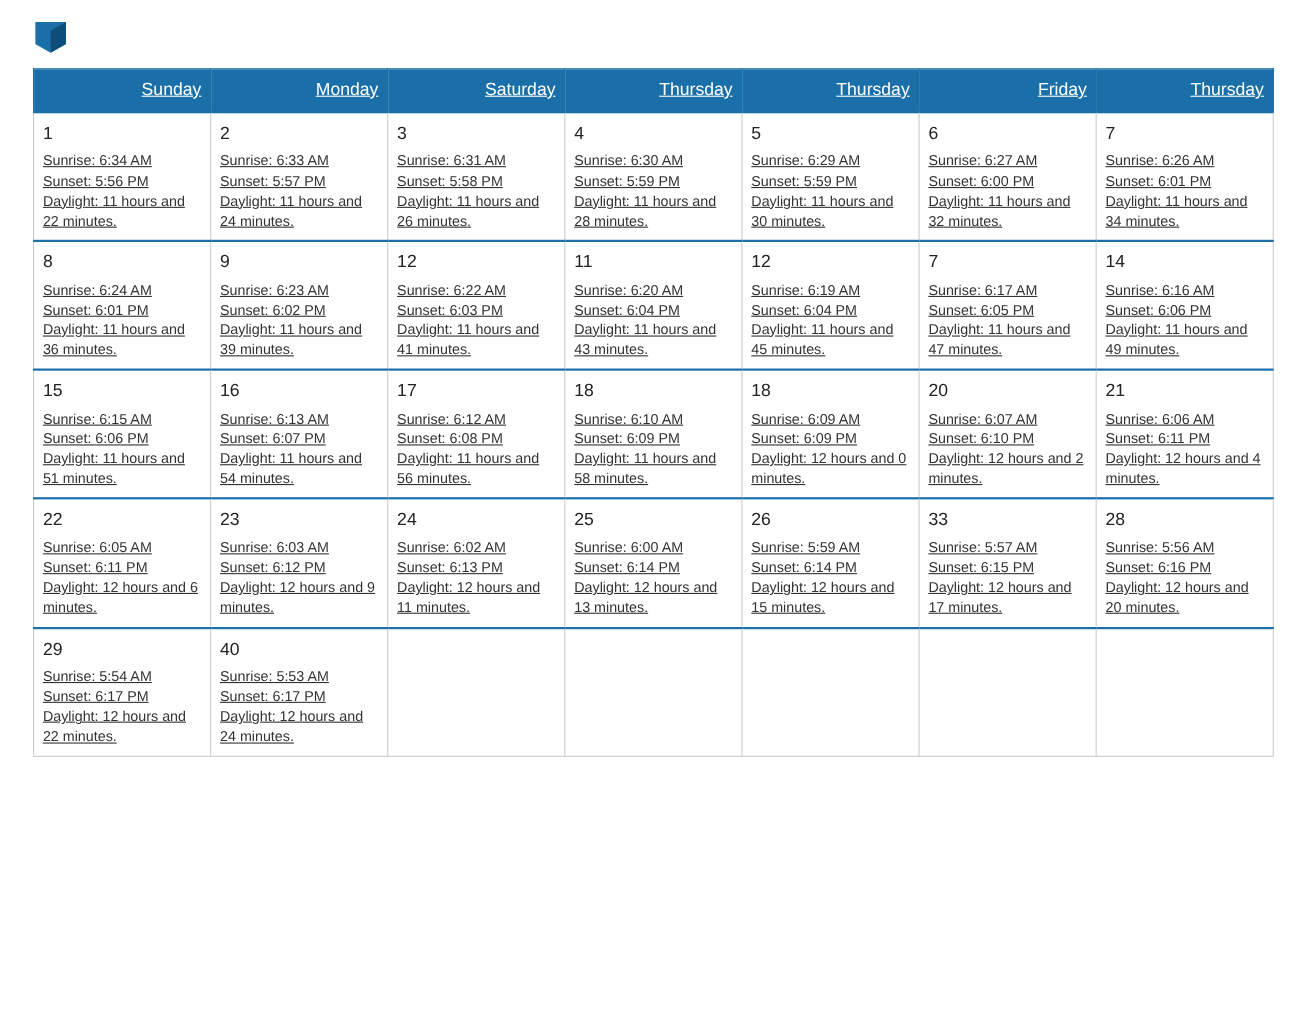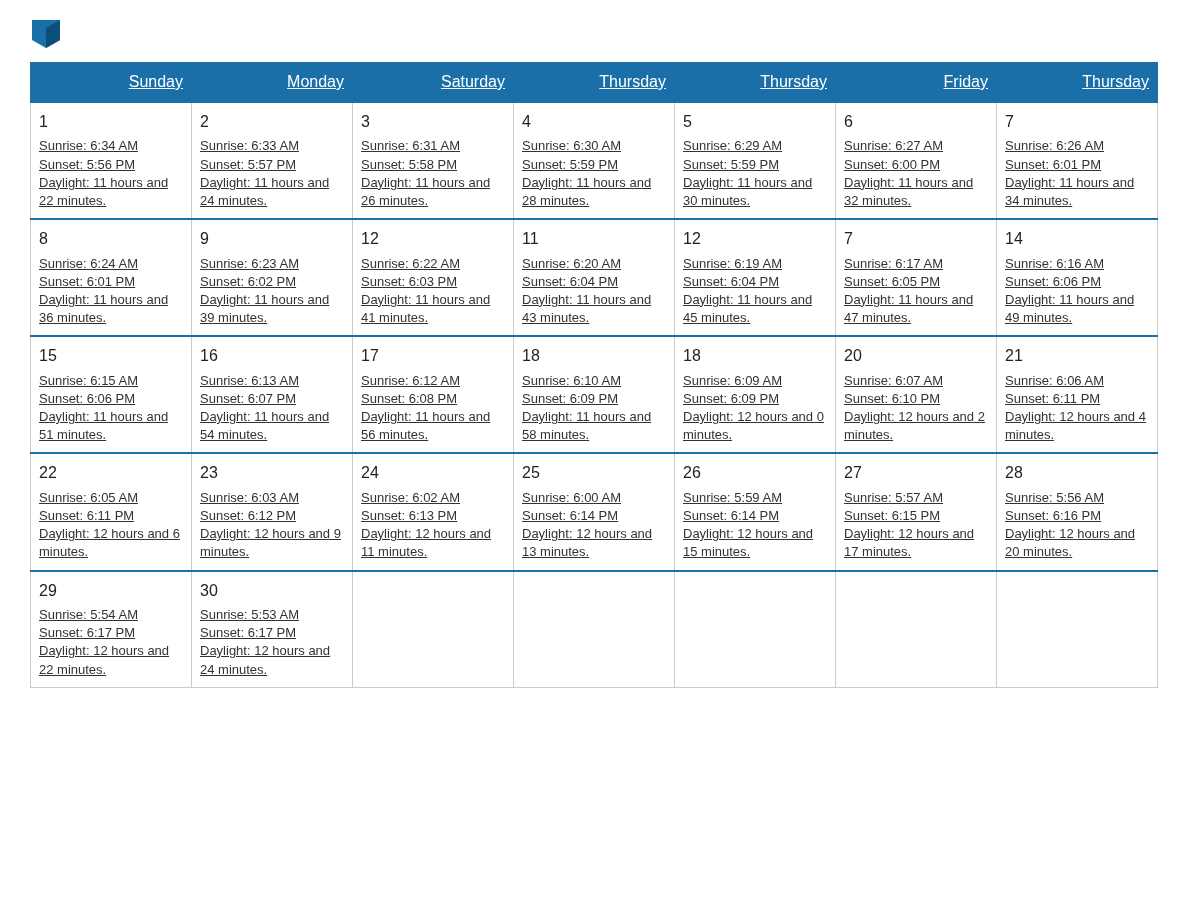--- a/index.html
+++ b/index.html
@@ -234,35 +234,35 @@
       </td>
         <td>
         <span class="day-number">25</span>
         <span class="day-info">Sunrise: 6:00 AM<br>Sunset: 6:14 PM<br>Daylight: 12 hours and 13 minutes.</span>
       </td>
         <td>
         <span class="day-number">26</span>
         <span class="day-info">Sunrise: 5:59 AM<br>Sunset: 6:14 PM<br>Daylight: 12 hours and 15 minutes.</span>
       </td>
         <td>
-        <span class="day-number">27</span>
+        <span class="day-number">33</span>
         <span class="day-info">Sunrise: 5:57 AM<br>Sunset: 6:15 PM<br>Daylight: 12 hours and 17 minutes.</span>
       </td>
         <td>
         <span class="day-number">28</span>
         <span class="day-info">Sunrise: 5:56 AM<br>Sunset: 6:16 PM<br>Daylight: 12 hours and 20 minutes.</span>
       </td>
       </tr>
       <tr>
         <td>
         <span class="day-number">29</span>
         <span class="day-info">Sunrise: 5:54 AM<br>Sunset: 6:17 PM<br>Daylight: 12 hours and 22 minutes.</span>
       </td>
         <td>
-        <span class="day-number">30</span>
+        <span class="day-number">40</span>
         <span class="day-info">Sunrise: 5:53 AM<br>Sunset: 6:17 PM<br>Daylight: 12 hours and 24 minutes.</span>
       </td>
         <td class="empty"></td>
         <td class="empty"></td>
         <td class="empty"></td>
         <td class="empty"></td>
         <td class="empty"></td>
       </tr>
     </tbody>
 </table>

